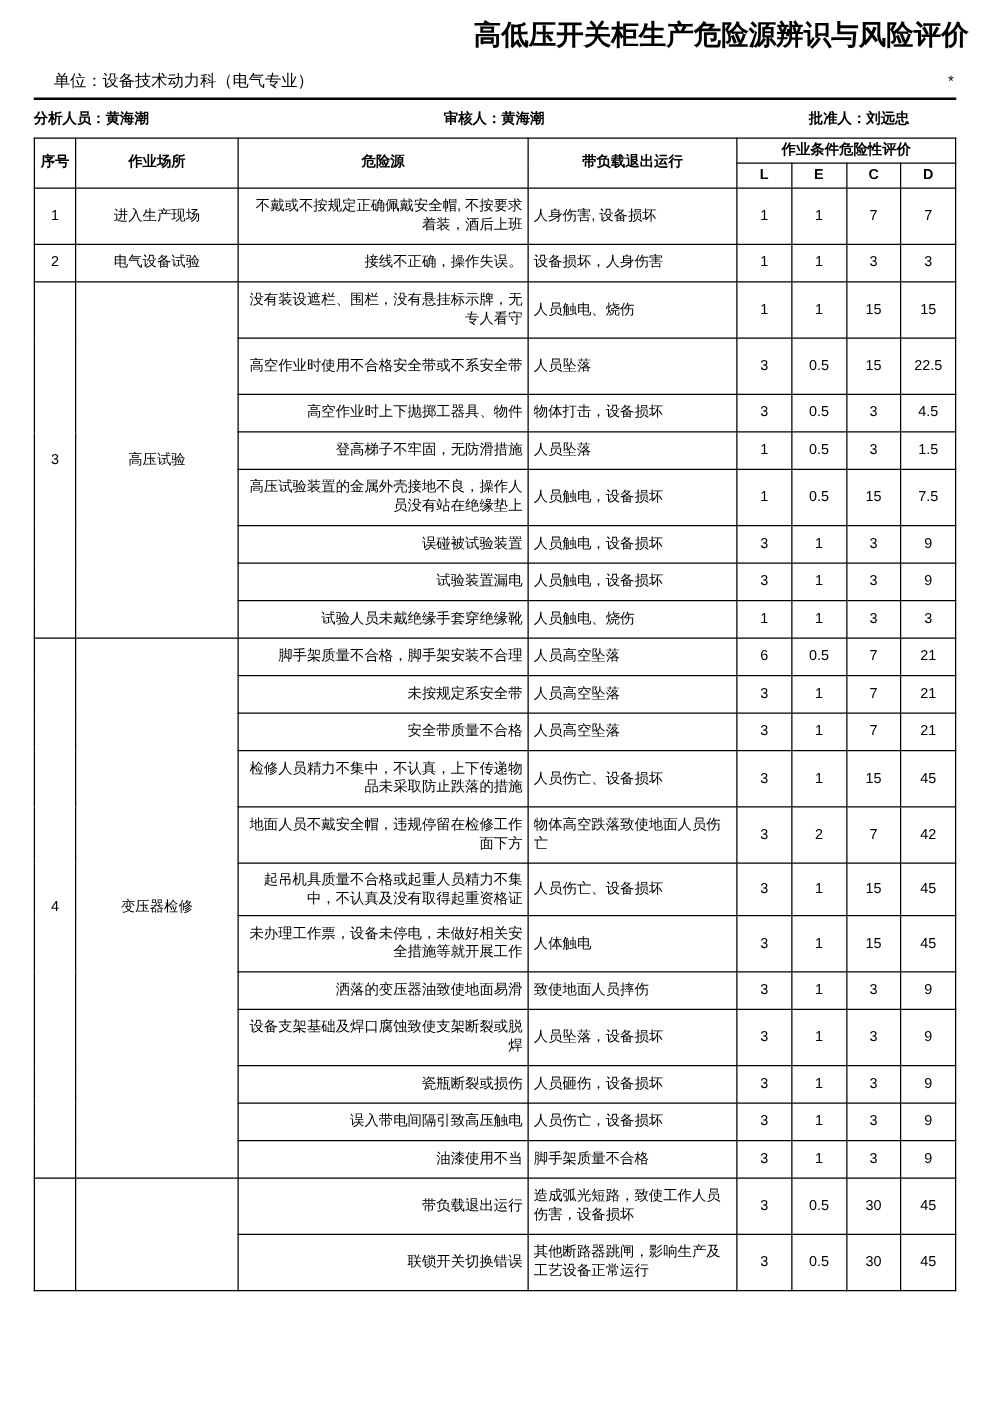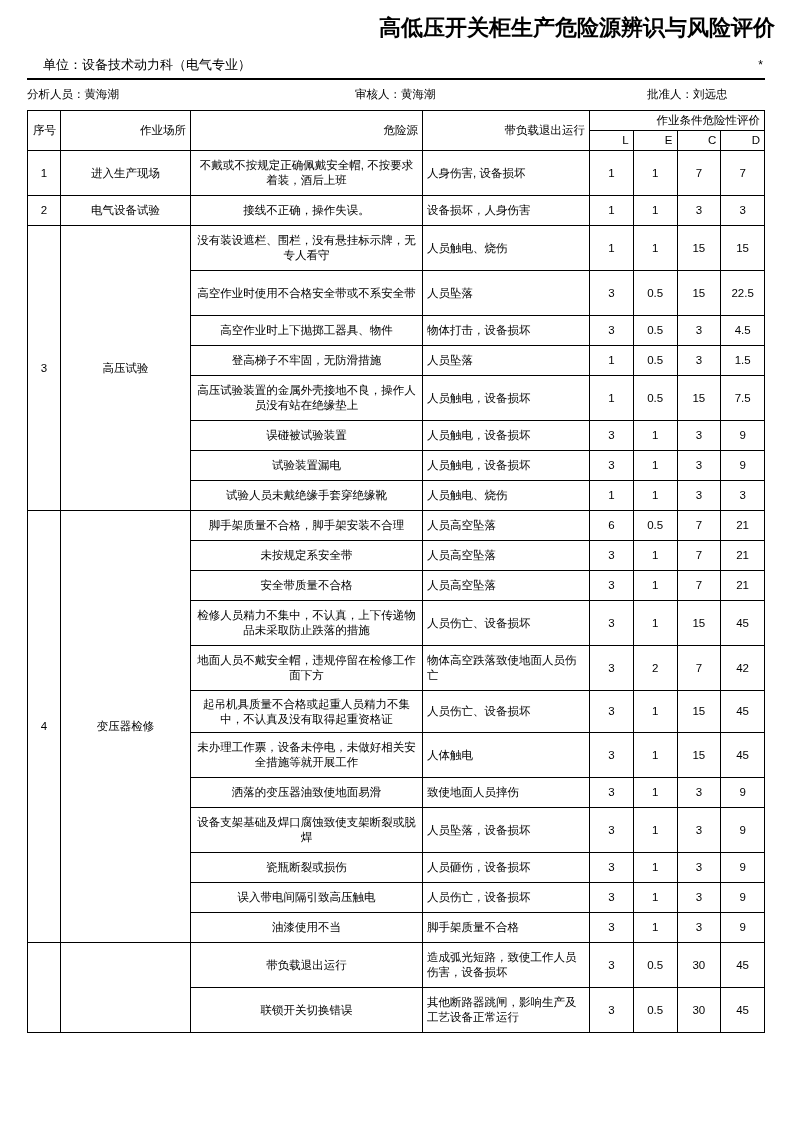--- a/index.html
+++ b/index.html
@@ -77,20 +77,21 @@
     top: 84px;
     left: 27px;
     width: 738px;
     height: 24px;
     font-size: 11.5px;
   }
   .signers span {
     position: absolute;
     top: 3px;
     white-space: nowrap;
+    font-weight: bold;
   }
   .sg-analyst { left: 0px; }
   .sg-reviewer { left: 328px; }
   .sg-approver { left: 620px; }
 
   
   table.risk {
     position: absolute;
     top: 110px;
     left: 27px;
@@ -109,26 +110,26 @@
   }
   th.h-idx    { width: 33px; margin-top: 44px; }
   th.h-site   { width: 130px; }
   th.h-hazard { width: 232px; }
   th.h-acc    { width: 167px; }
   th.h-eval   { }
   th.h-l, th.h-e, th.h-c, th.h-d,
   td.c-l, td.c-e, td.c-c, td.c-d { width: 44px; }
 
   table.risk th {
-    text-align: right;
-    font-weight: normal;
+    text-align: center;
+    font-weight: bold;
   }
   td.c-idx  { text-align: center; }
   td.c-site { text-align: center; }
-  td.c-hazard { text-align: center; }
+  td.c-hazard { text-align: right; }
   td.c-acc  { }
   td.c-l, td.c-e, td.c-c, td.c-d { text-align: center; }
 
   tr.r1 td { height: 45px; }
   tr.r2 td { height: 30px; }
   tr.r3 td { height: 42px; }
 </style>
 </head>
 <body>
 

